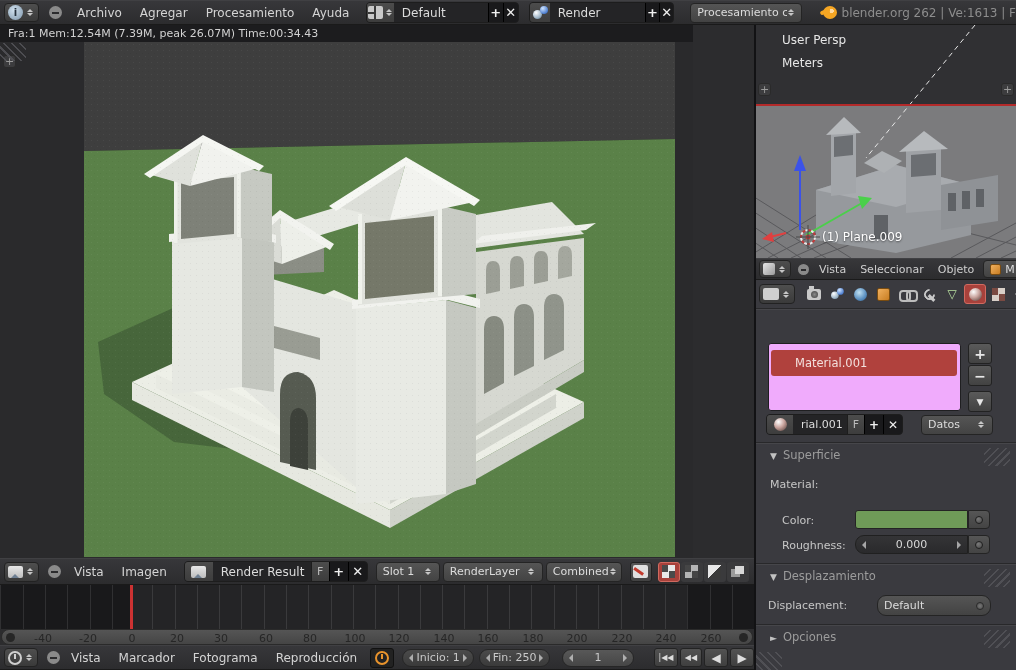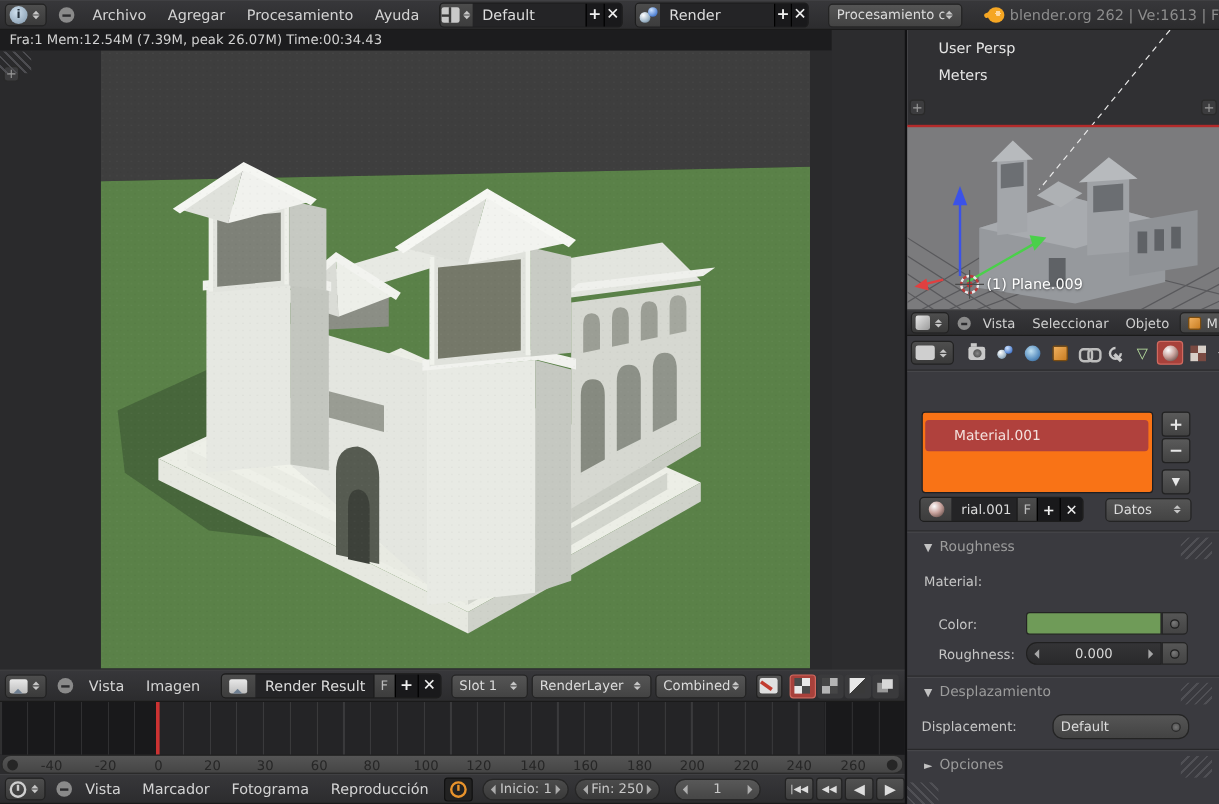--- a/index.html
+++ b/index.html
@@ -414,21 +414,21 @@
             <span class="i-checker"></span>
           </div>
         <div class="tab">
             <span class="i-star"></span>
           </div>
       </div>
     </div>
     <div class="sep" style="left:0;top:28px;width:260px;position:absolute"></div>
 
 
-    <div class="abs" style="left:12px;top:63px;width:193px;height:68px;background:#f97316;border:1px solid #1f1f21;border-radius:3px">
+    <div class="abs" style="left:12px;top:63px;width:193px;height:68px;background:#f0abfc;border:1px solid #1f1f21;border-radius:3px">
       <div class="abs" style="left:2px;top:6px;width:186px;height:26px;background:#b0413d;border-radius:3px;display:flex;align-items:center">
         <span style="color:#f3e0dd;font-size:11.5px;margin-left:24px">Material.001</span>
       </div>
     </div>
     <div class="abs" style="left:212px;top:63px;width:26px">
       <div class="sqbtn">+</div>
       <div class="sqbtn" style="margin-top:1px">−</div>
       <div class="sqbtn" style="margin-top:5px;font-size:9px">▼</div>
     </div>
 
@@ -443,21 +443,21 @@
         <div class="dkbtn" style="width:19px;font-size:12px">✕</div>
       </div>
       <div class="drop" style="margin-left:18px;width:72px;height:20px">
         <span>Datos</span>
           <span class="ud"></span>
       </div>
     </div>
 
     <div class="sep" style="left:0;top:162px;width:260px;position:absolute"></div>
 
-    <div class="phead" style="left:14px;top:168px"><b>▼</b><span>Roughness</span></div>
+    <div class="phead" style="left:14px;top:168px"><b>▼</b><span>Superficie</span></div>
     <div class="stripes" style="right:6px;top:168px"></div>
 
     <span class="lbl" style="left:14px;top:198px">Material:</span>
 
     <span class="lbl" style="left:26px;top:234px">Color:</span>
     <div class="abs" style="left:99px;top:230px;width:113px;height:19px;background:#6f9b58;border:1px solid #242424;border-radius:3px 0 0 3px"></div>
     <div class="dotbtn abs" style="left:212px;top:230px;height:19px">
         <i></i>
       </div>
 

